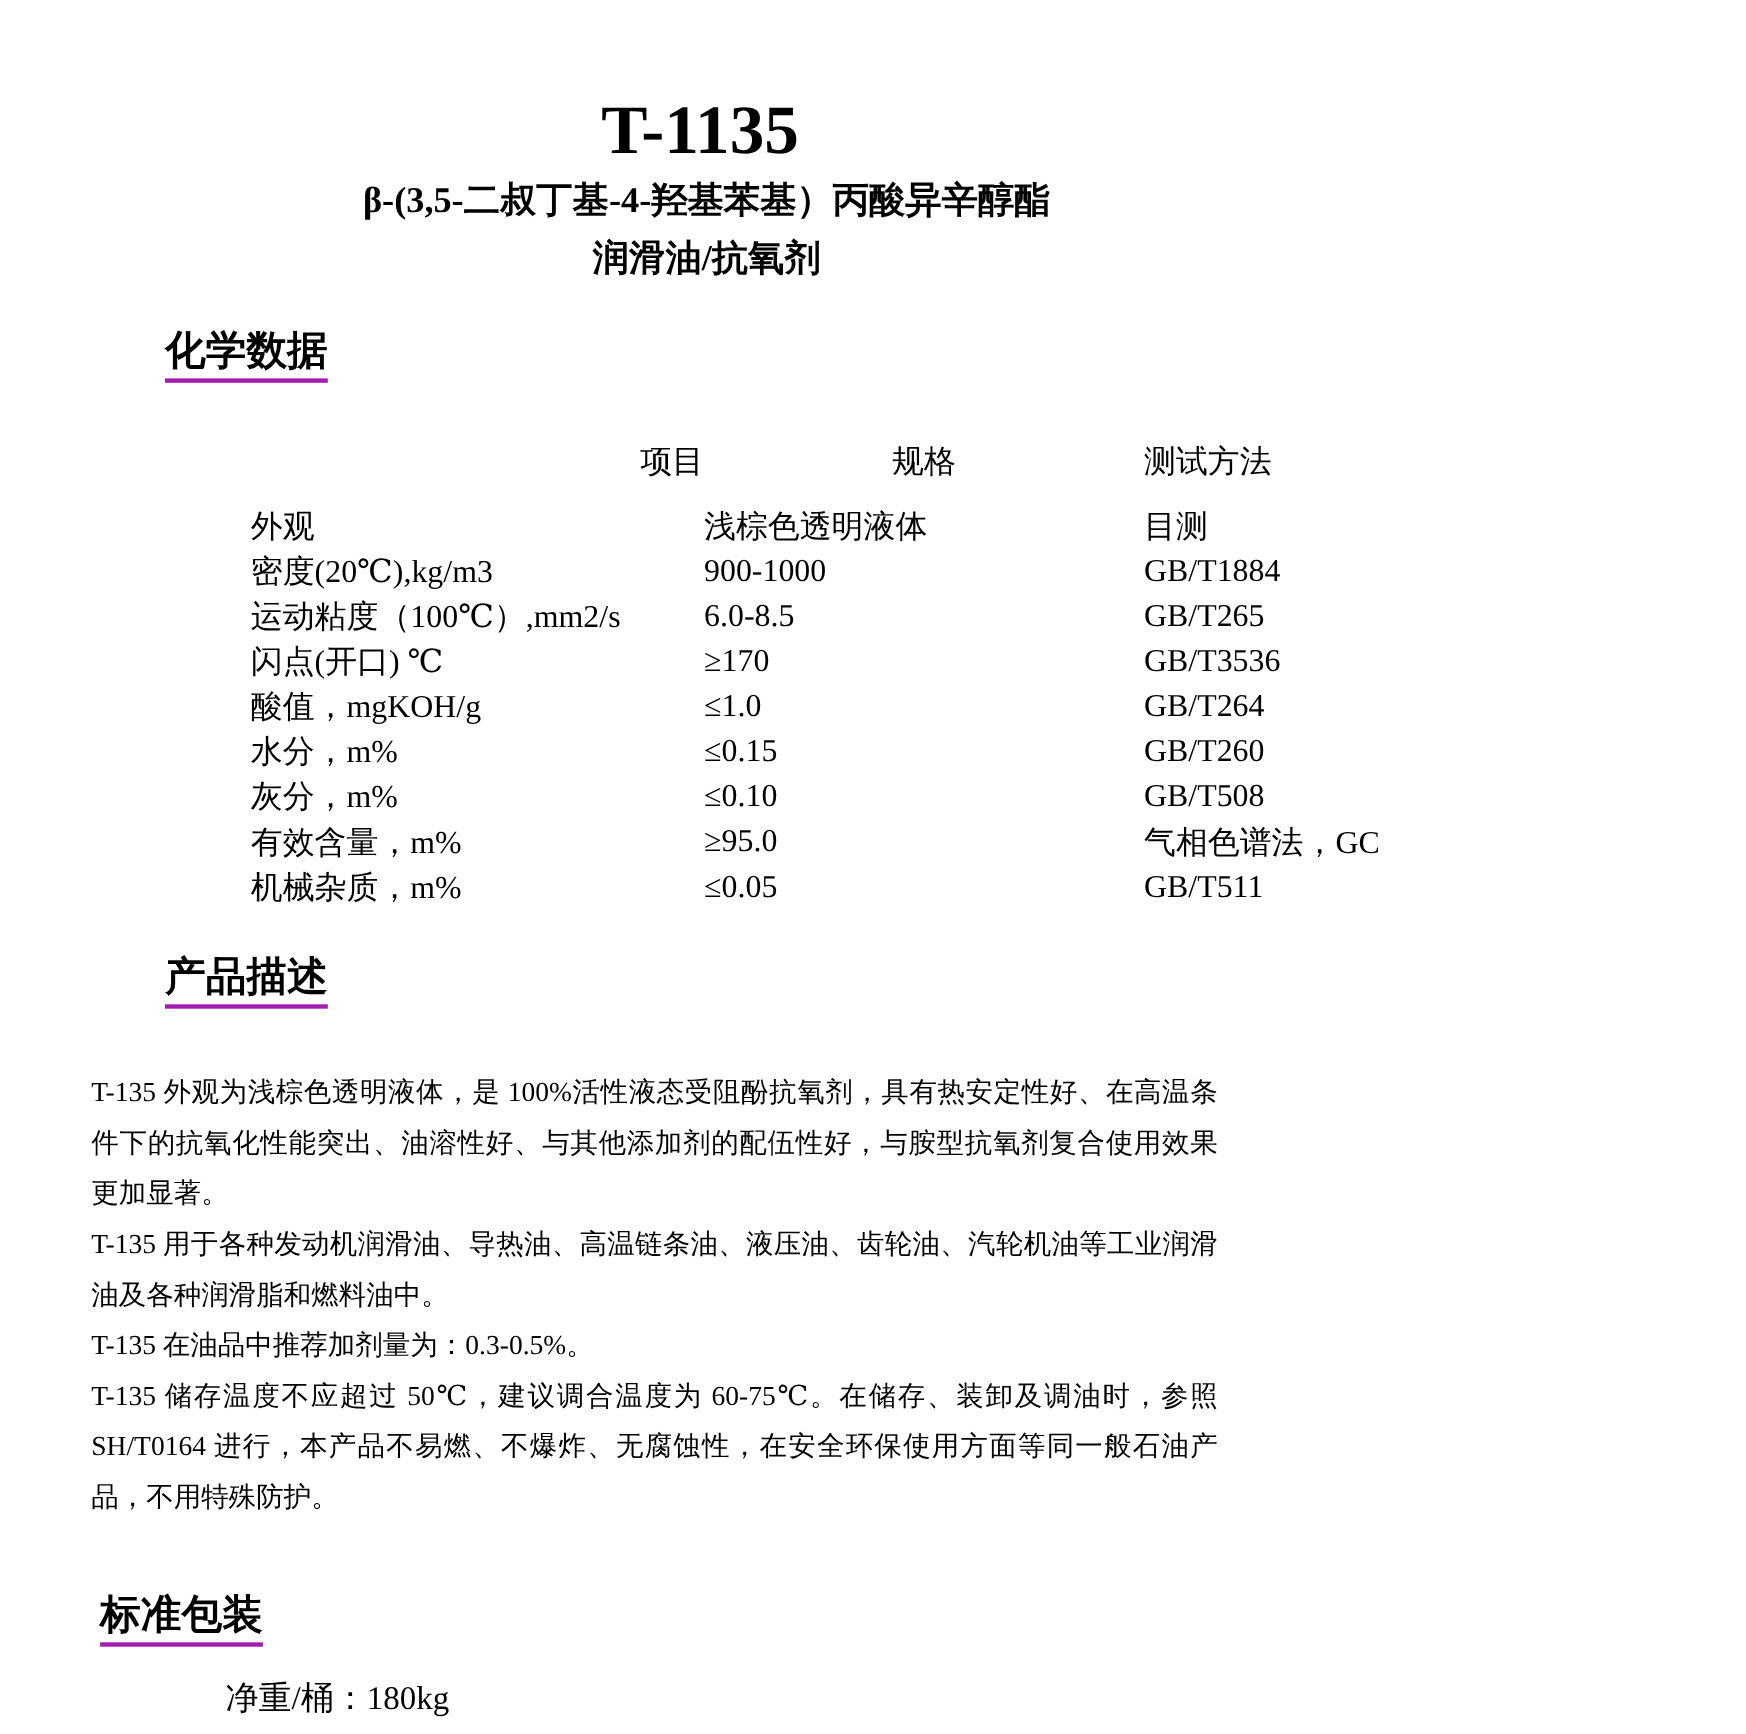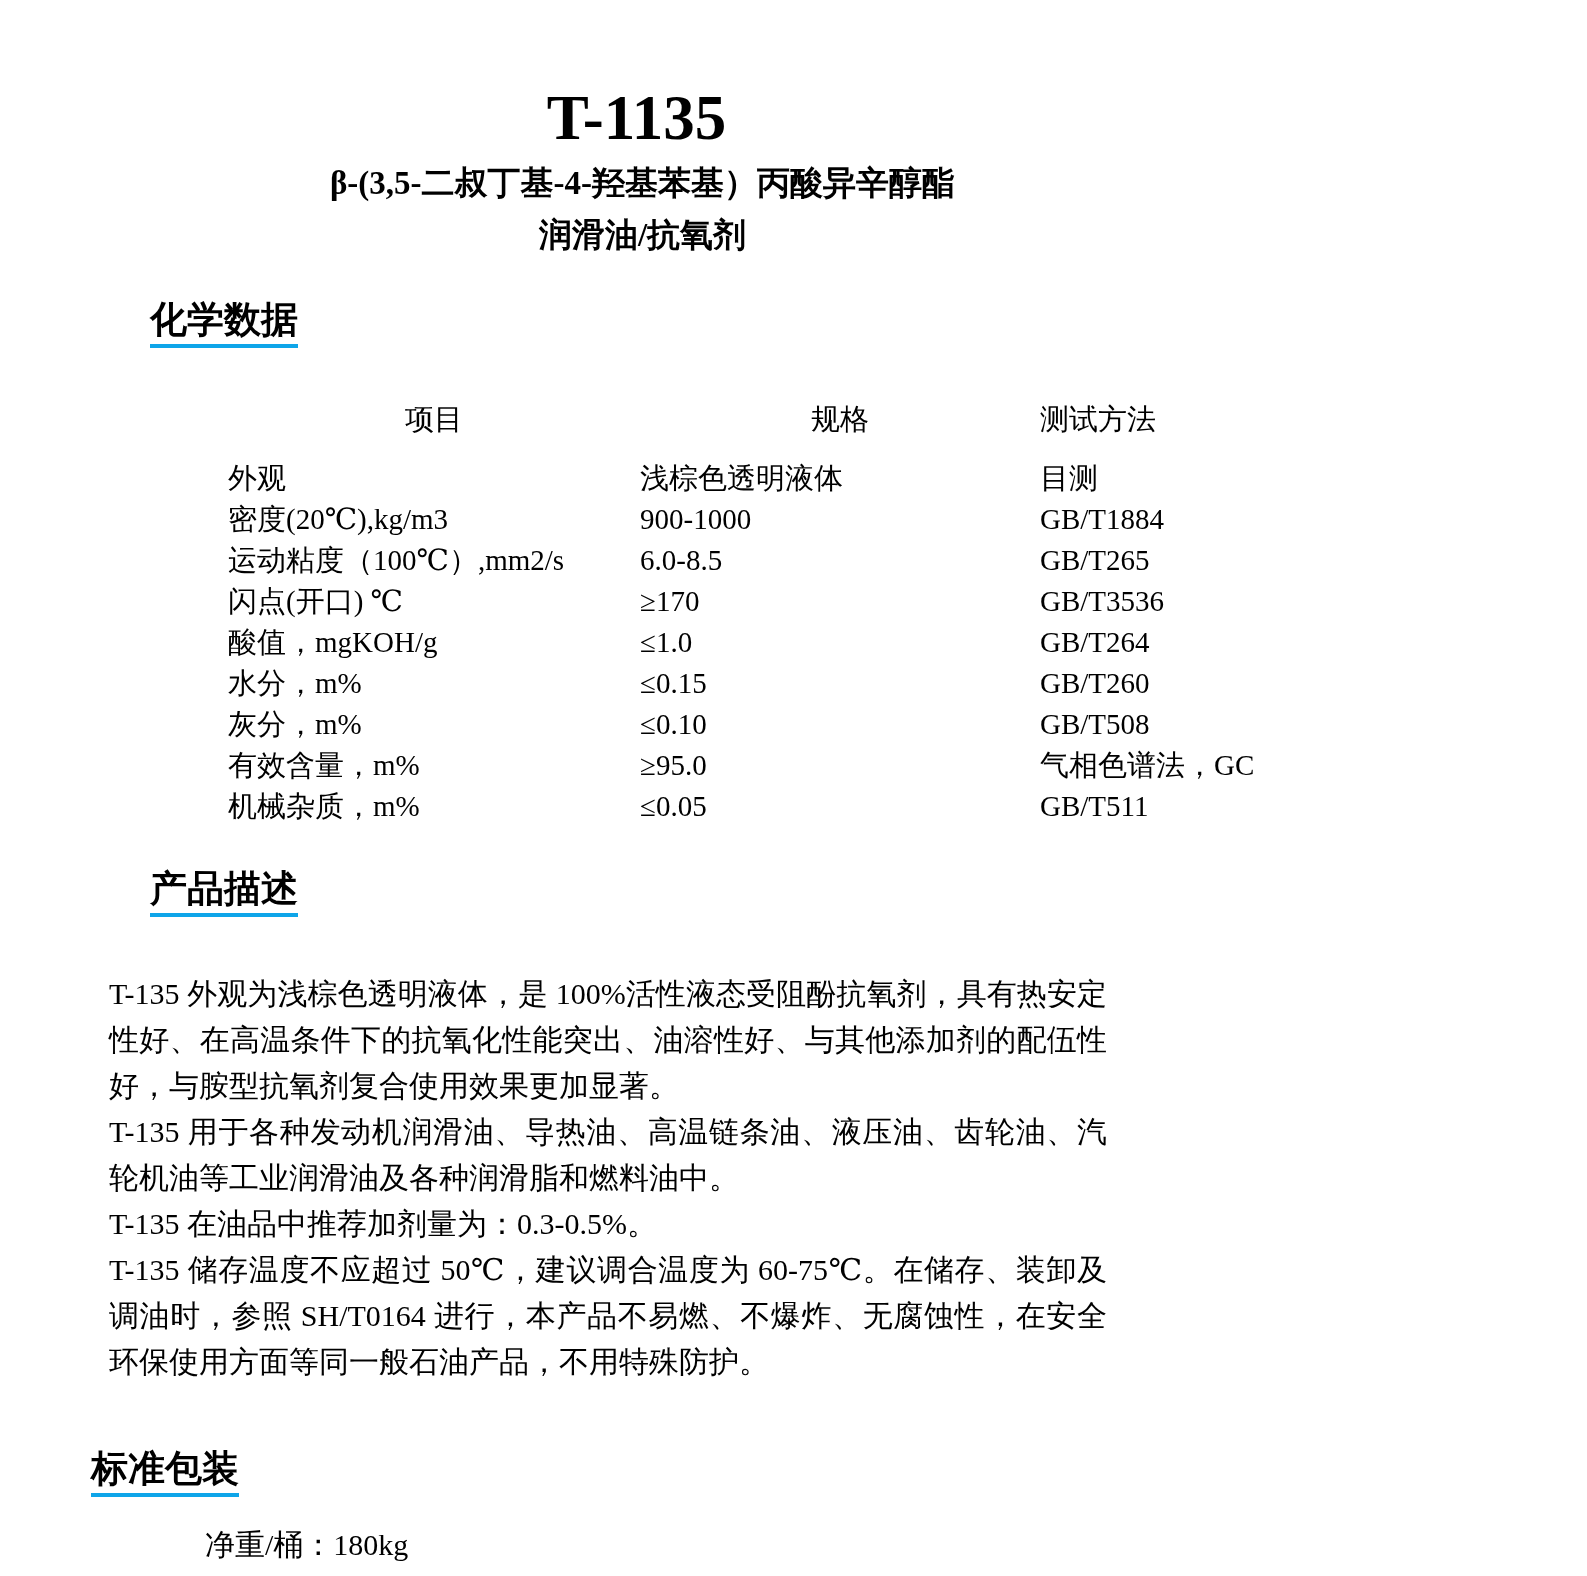--- a/index.html
+++ b/index.html
@@ -9,33 +9,33 @@
   .title{margin:0;padding-top:84px;text-align:center;
     font-size:63px;line-height:68px;font-weight:700;}
   .subtitle{margin:10px 0 0 12px;text-align:center;
     font-size:33px;line-height:42px;font-weight:700;}
 
   .section-heading-wrap{margin:0;padding:0;}
   .sh-chem{margin:42px 0 0 150px;}
   .sh-desc{margin:40px 0 0 150px;}
   .sh-pack{margin:62px 0 0 91px;}
   .section-heading{display:inline-block;font-size:37px;line-height:44px;font-weight:700;
-    border-bottom:4px solid #0ea5e9;padding-bottom:2px;}
+    border-bottom:4px solid #a21caf;padding-bottom:2px;}
 
   .chem-table{margin:52px 0 0 228px;border-collapse:collapse;
     width:1192px;font-size:29px;table-layout:fixed;}
   .chem-table th,.chem-table td{font-weight:400;padding:0;height:41px;
     vertical-align:middle;overflow:hidden;white-space:nowrap;}
   .chem-table thead th{padding-bottom:16px;height:42px;vertical-align:top;}
   .c1{width:412px;text-align:left;}
-  th.c1{text-align:center;}
+  th.c1{text-align:right;}
   .c2{width:400px;}
   .c3{width:380px;text-align:left;}
 
-  .desc{margin:54px 166px 0 109px;font-size:30px;line-height:46px;
+  .desc{margin:54px 166px 0 83px;font-size:25px;line-height:46px;
     text-align:justify;}
   .desc p{margin:0;}
 
   .net-weight{margin:28px 0 0 205px;font-size:30px;line-height:40px;}
 </style>
 </head>
 <body>
 
 <div class="page">
 

